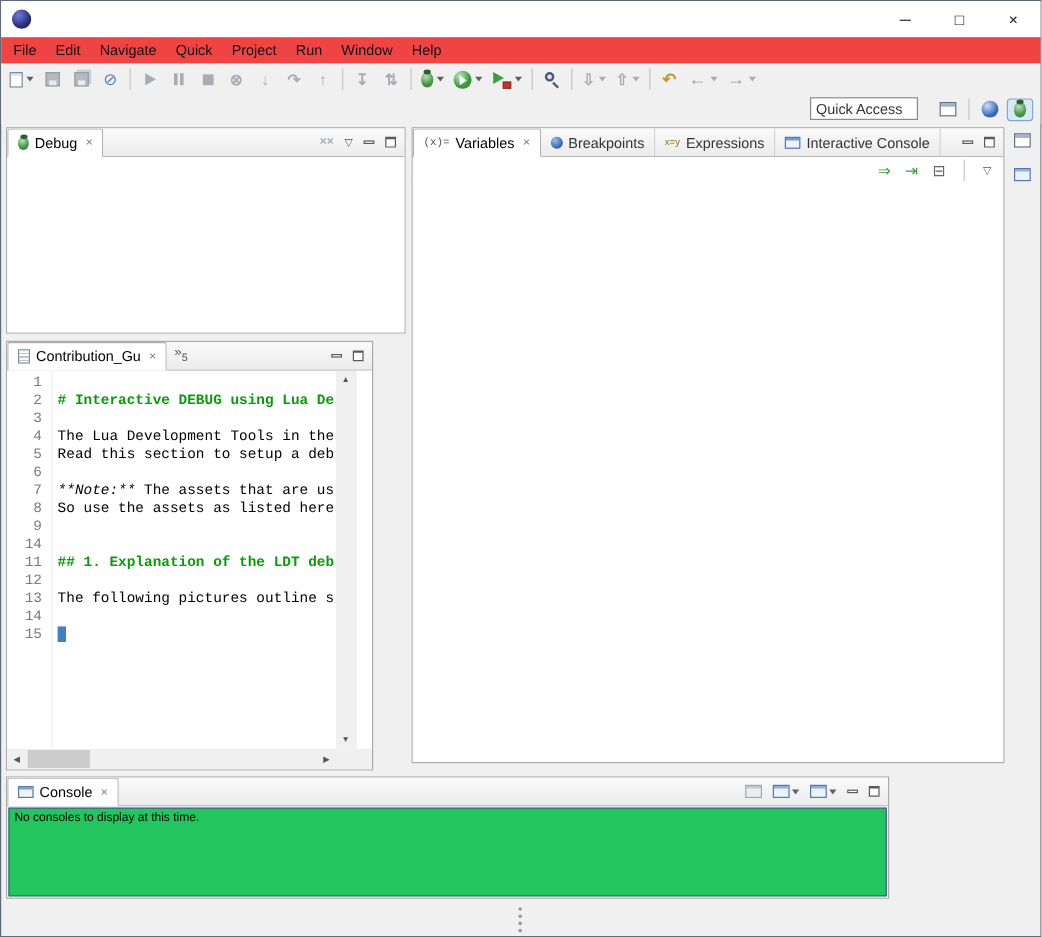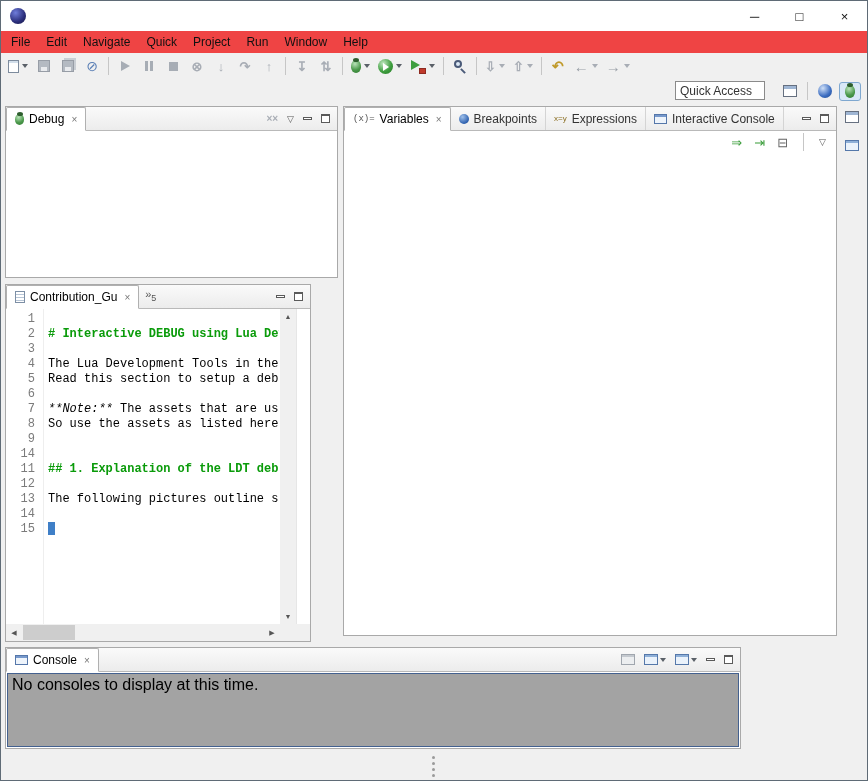--- a/index.html
+++ b/index.html
@@ -100,21 +100,21 @@
   .sbtn { width: 16px; height: 15px; display: flex; align-items: center; justify-content: center; font-size: 7px; color: #555; }
   .ruler { position: absolute; right: 0; top: 0; bottom: 17px; width: 14px; background: #fff; border-left: 1px solid #e6e6e6; }
   .hscroll { position: absolute; left: 0; right: 30px; bottom: 0; height: 17px; background: #f0f0f0; }
   .hscroll .sbtn { position: absolute; top: 1px; height: 15px; }
   .hscroll .sl { left: 0; }
   .hscroll .sr { right: 0; }
   .hthumb { position: absolute; left: 17px; top: 1px; bottom: 1px; width: 52px; background: #cdcdcd; }
   .scorner { position: absolute; right: 0; bottom: 0; width: 30px; height: 17px; background: #f0f0f0; }
 
   
-  .console-body { position: absolute; left: 1px; right: 1px; top: 25px; bottom: 1px; border: 1px solid #44618f; background: #a3a3a3; font-size: 16px; color: #000; padding: 2px 4px; }
+  .console-body { position: absolute; left: 1px; right: 1px; top: 25px; bottom: 1px; border: 1px solid #44618f; background: #22c55e; font-size: 10px; color: #000; padding: 2px 4px; }
   .chevwrap { display: flex; align-items: flex-start; margin-left: 6px; padding-top: 3px; color: #555; }
   .chev { font-size: 11px; }
   .chevn { font-size: 9px; margin-top: 5px; }
 
   
   .ministrip { position: absolute; right: 3px; top: 106px; width: 24px; display: flex; flex-direction: column; align-items: center; gap: 8px; }
   .ministrip .mbtn { width: 20px; height: 20px; display: flex; align-items: center; justify-content: center; }
   .grip { position: absolute; left: 431px; top: 755px; display: flex; flex-direction: column; gap: 3px; }
   .grip i { width: 3px; height: 3px; border-radius: 50%; background: #9a9a9a; }
 </style>

